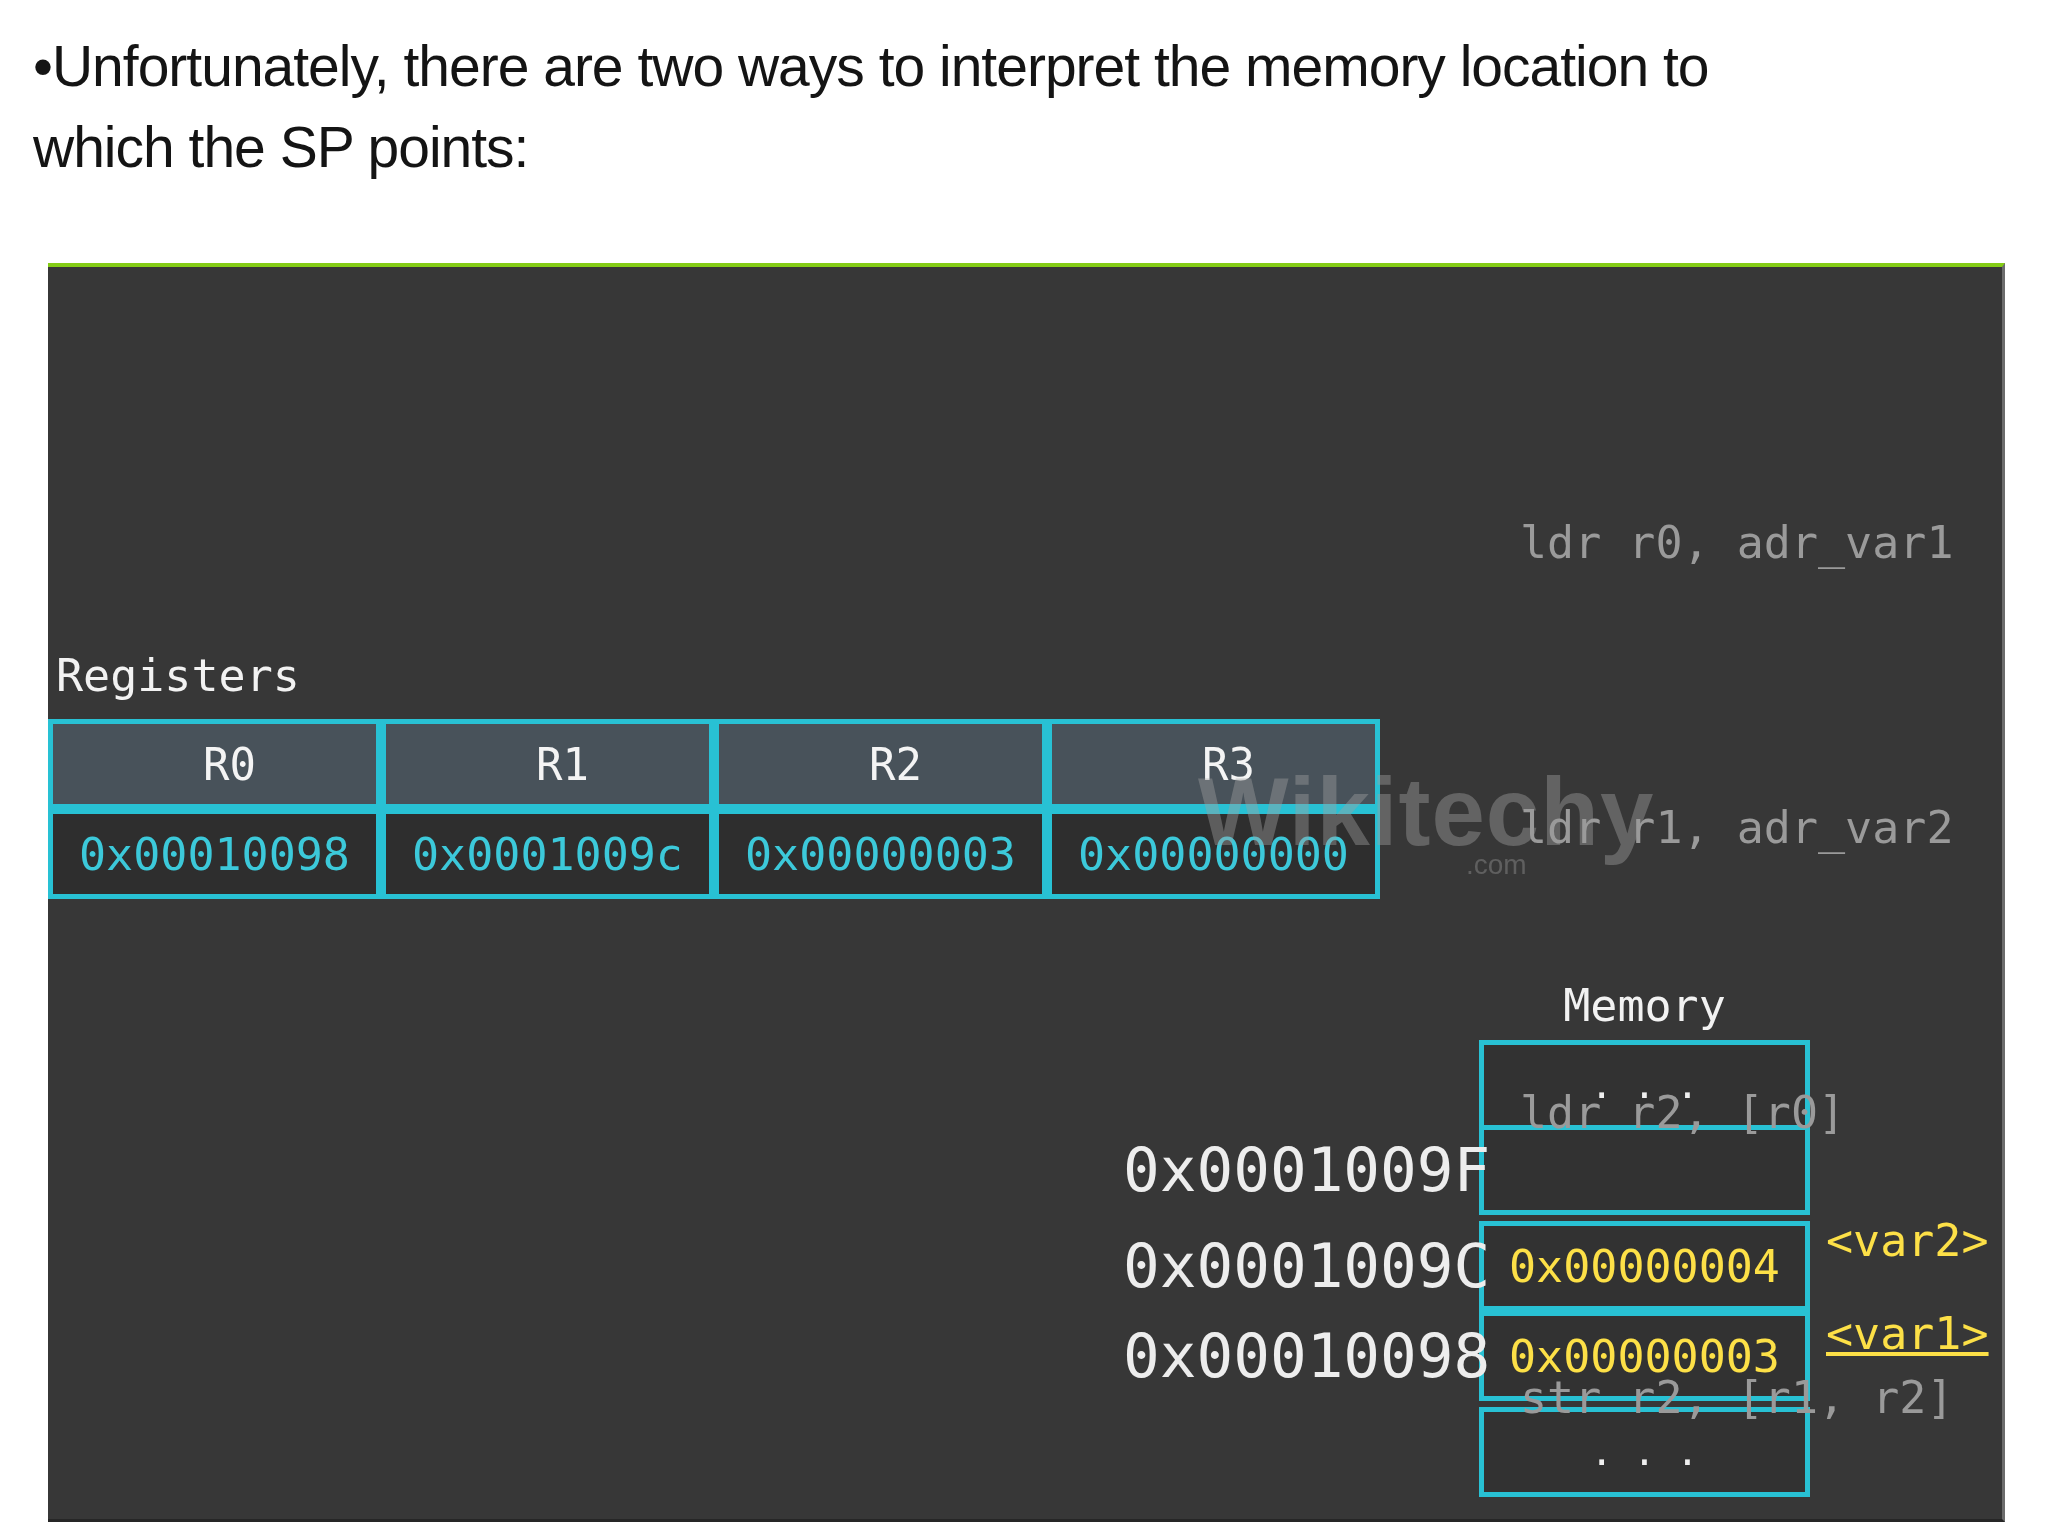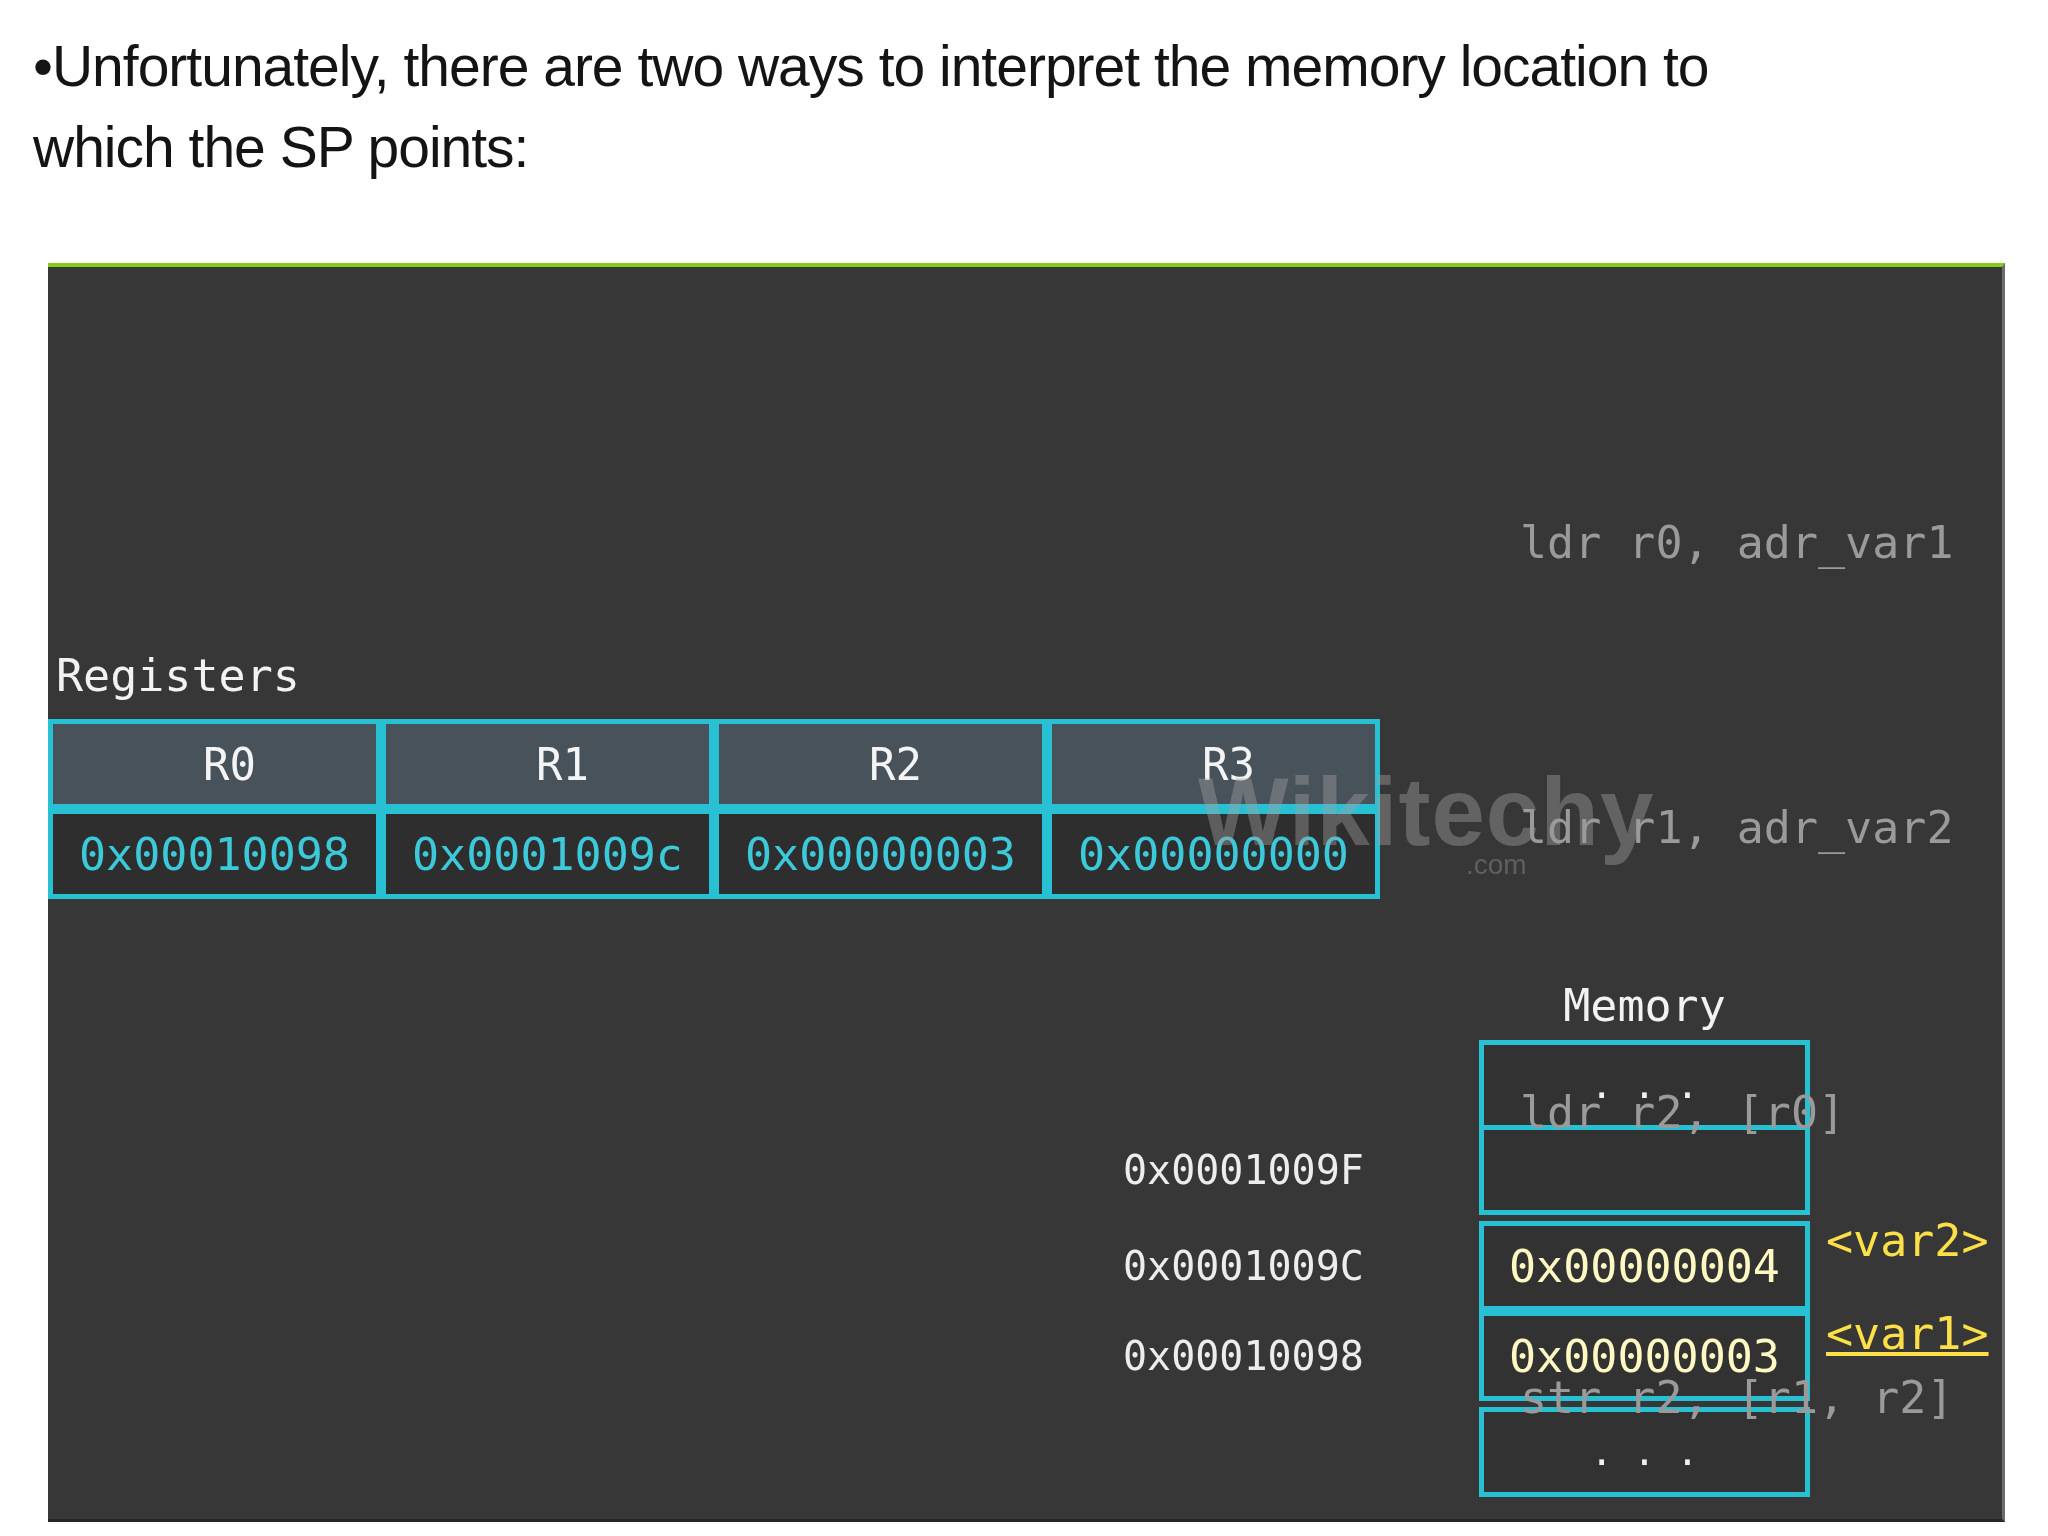--- a/index.html
+++ b/index.html
@@ -139,26 +139,27 @@
     font-size: 45px;
   }
   .mem-box.joined { margin-top: -5px; }   
   .mem-box.gap    { margin-top: 6px; }    
   .mem-dots {
     color: #f0f0f0;
     font-size: 38px;
     letter-spacing: 20px;
     padding-left: 20px;
   }
-  .mem-val { color: #fef9c3; }
+  .mem-val { color: #fde047; }
   .mem-addr {
     position: absolute;
     left: 1075px;
     width: 330px;
-    font-size: 40px;
+    text-align: right;
+    font-size: 61px;
     line-height: 60px;
     color: #ededed;
   }
   .mem-side {
     position: absolute;
     left: 1778px;
     font-size: 45px;
     line-height: 60px;
     color: #fde047;
     white-space: pre;

